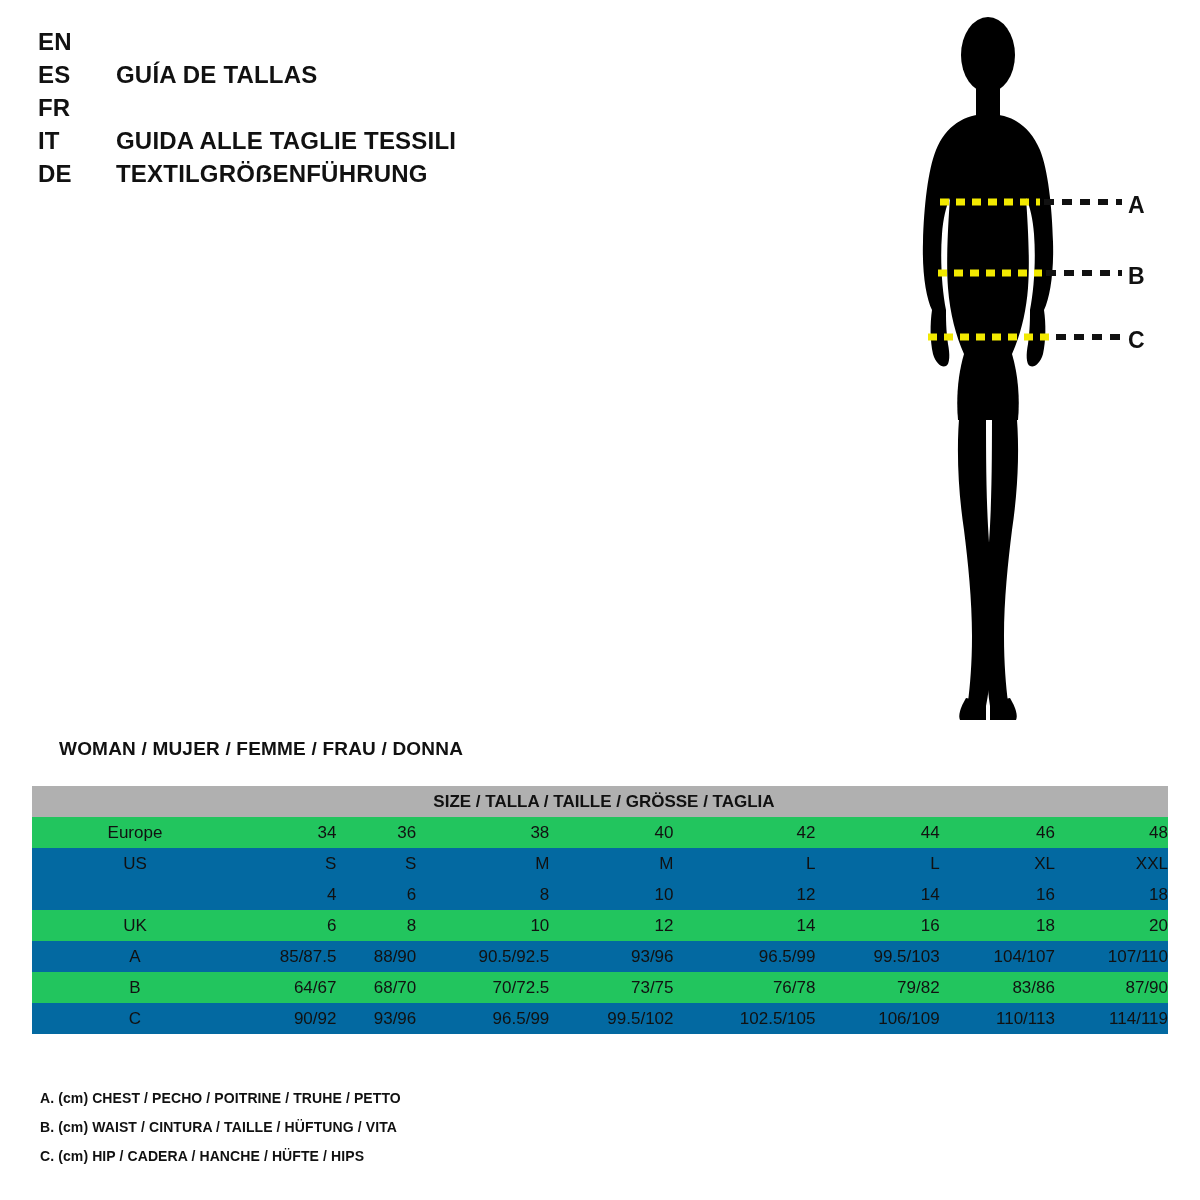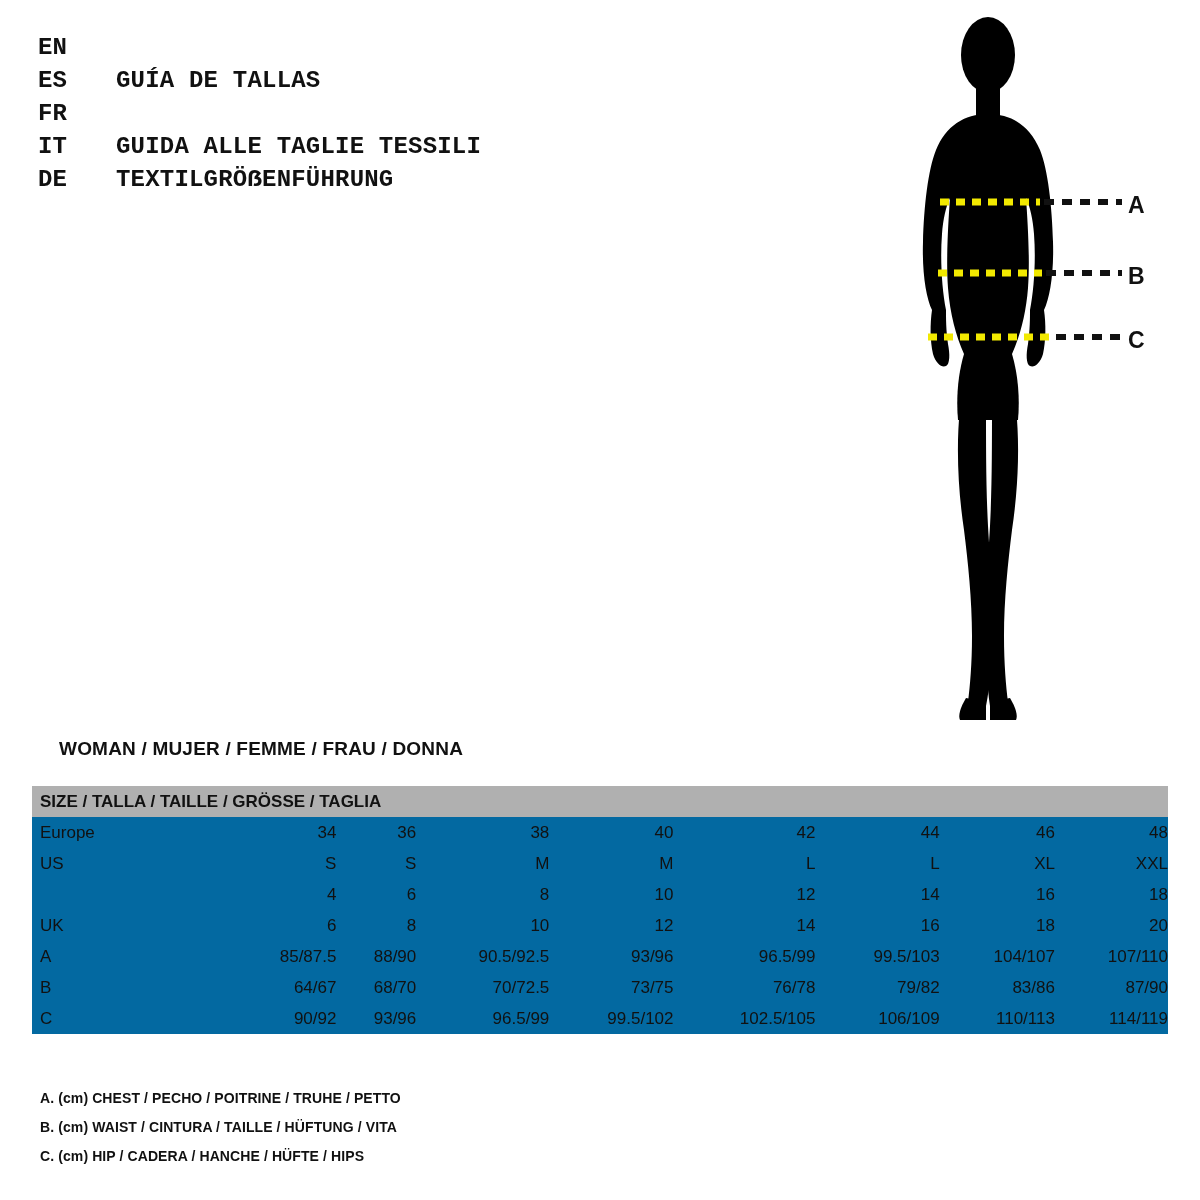--- a/index.html
+++ b/index.html
@@ -18,23 +18,22 @@
 
   
   #title-block {
     position: absolute;
     left: 38px;
     top: 28px;
     width: 600px;
   }
   .title-row {
     display: flex;
-    align-items: flex-end;
+    align-items: flex-start;
     height: 33px;
-    font-family: Liberation Mono, monospace;
   }
   .title-lang {
     width: 78px;
     font-size: 24px;
     font-weight: bold;
     letter-spacing: .2px;
     color: #111;
   }
   .title-text {
     font-size: 24px;
@@ -91,25 +90,25 @@
     padding: 0;
     height: 31px;
     vertical-align: middle;
   }
   .hdr-row td {
     background: #b0b0b0;
     font-weight: bold;
     height: 30px;
   }
   .row-alt td { background: #0369a1; }
-  .row-plain td { background: #0369a1; }
+  .row-plain td { background: #22c55e; }
   .col-label {
     width: 190px;
     padding-left: 8px !important;
-    text-align: left;
+    text-align: center;
   }
   .cell-val {
     text-align: right;
     white-space: nowrap;
   }
 
   
   #legend {
     position: absolute;
     left: 40px;

